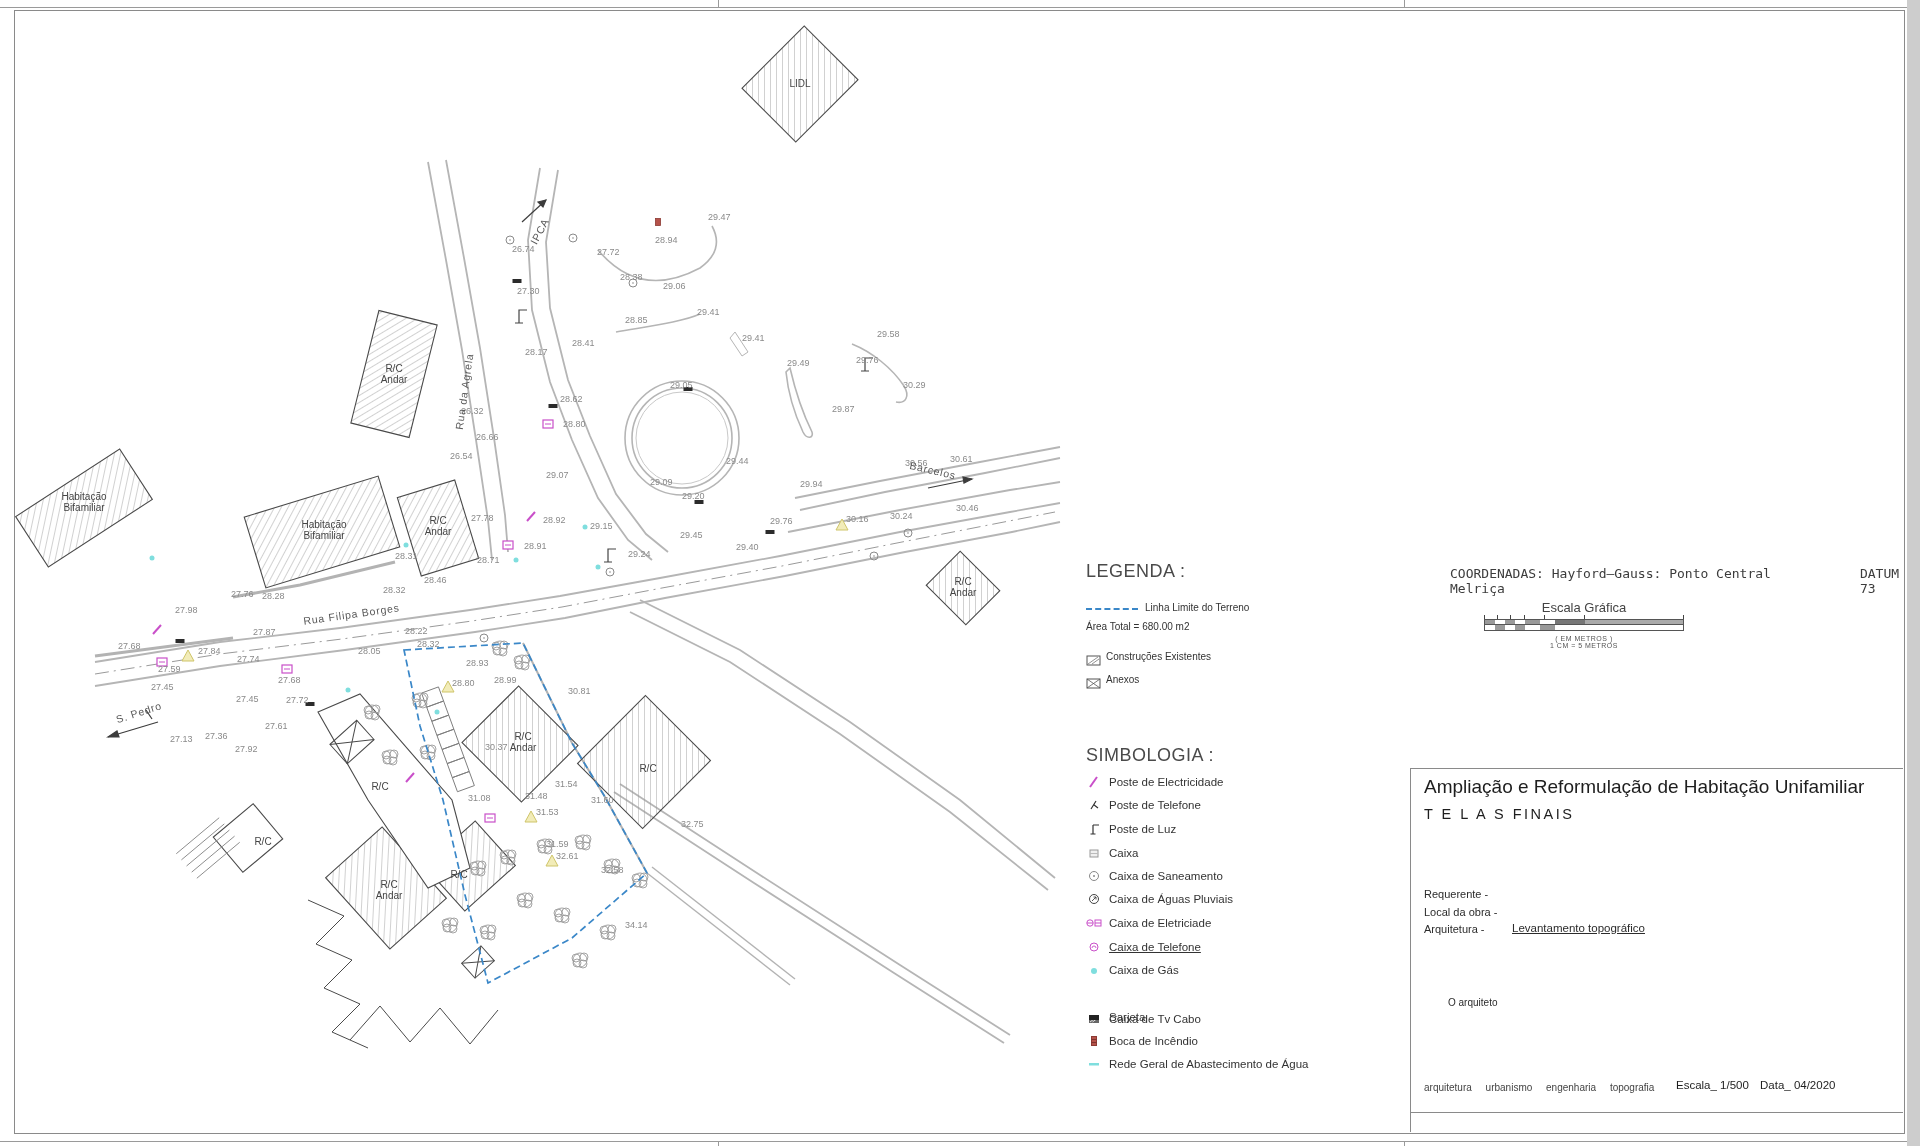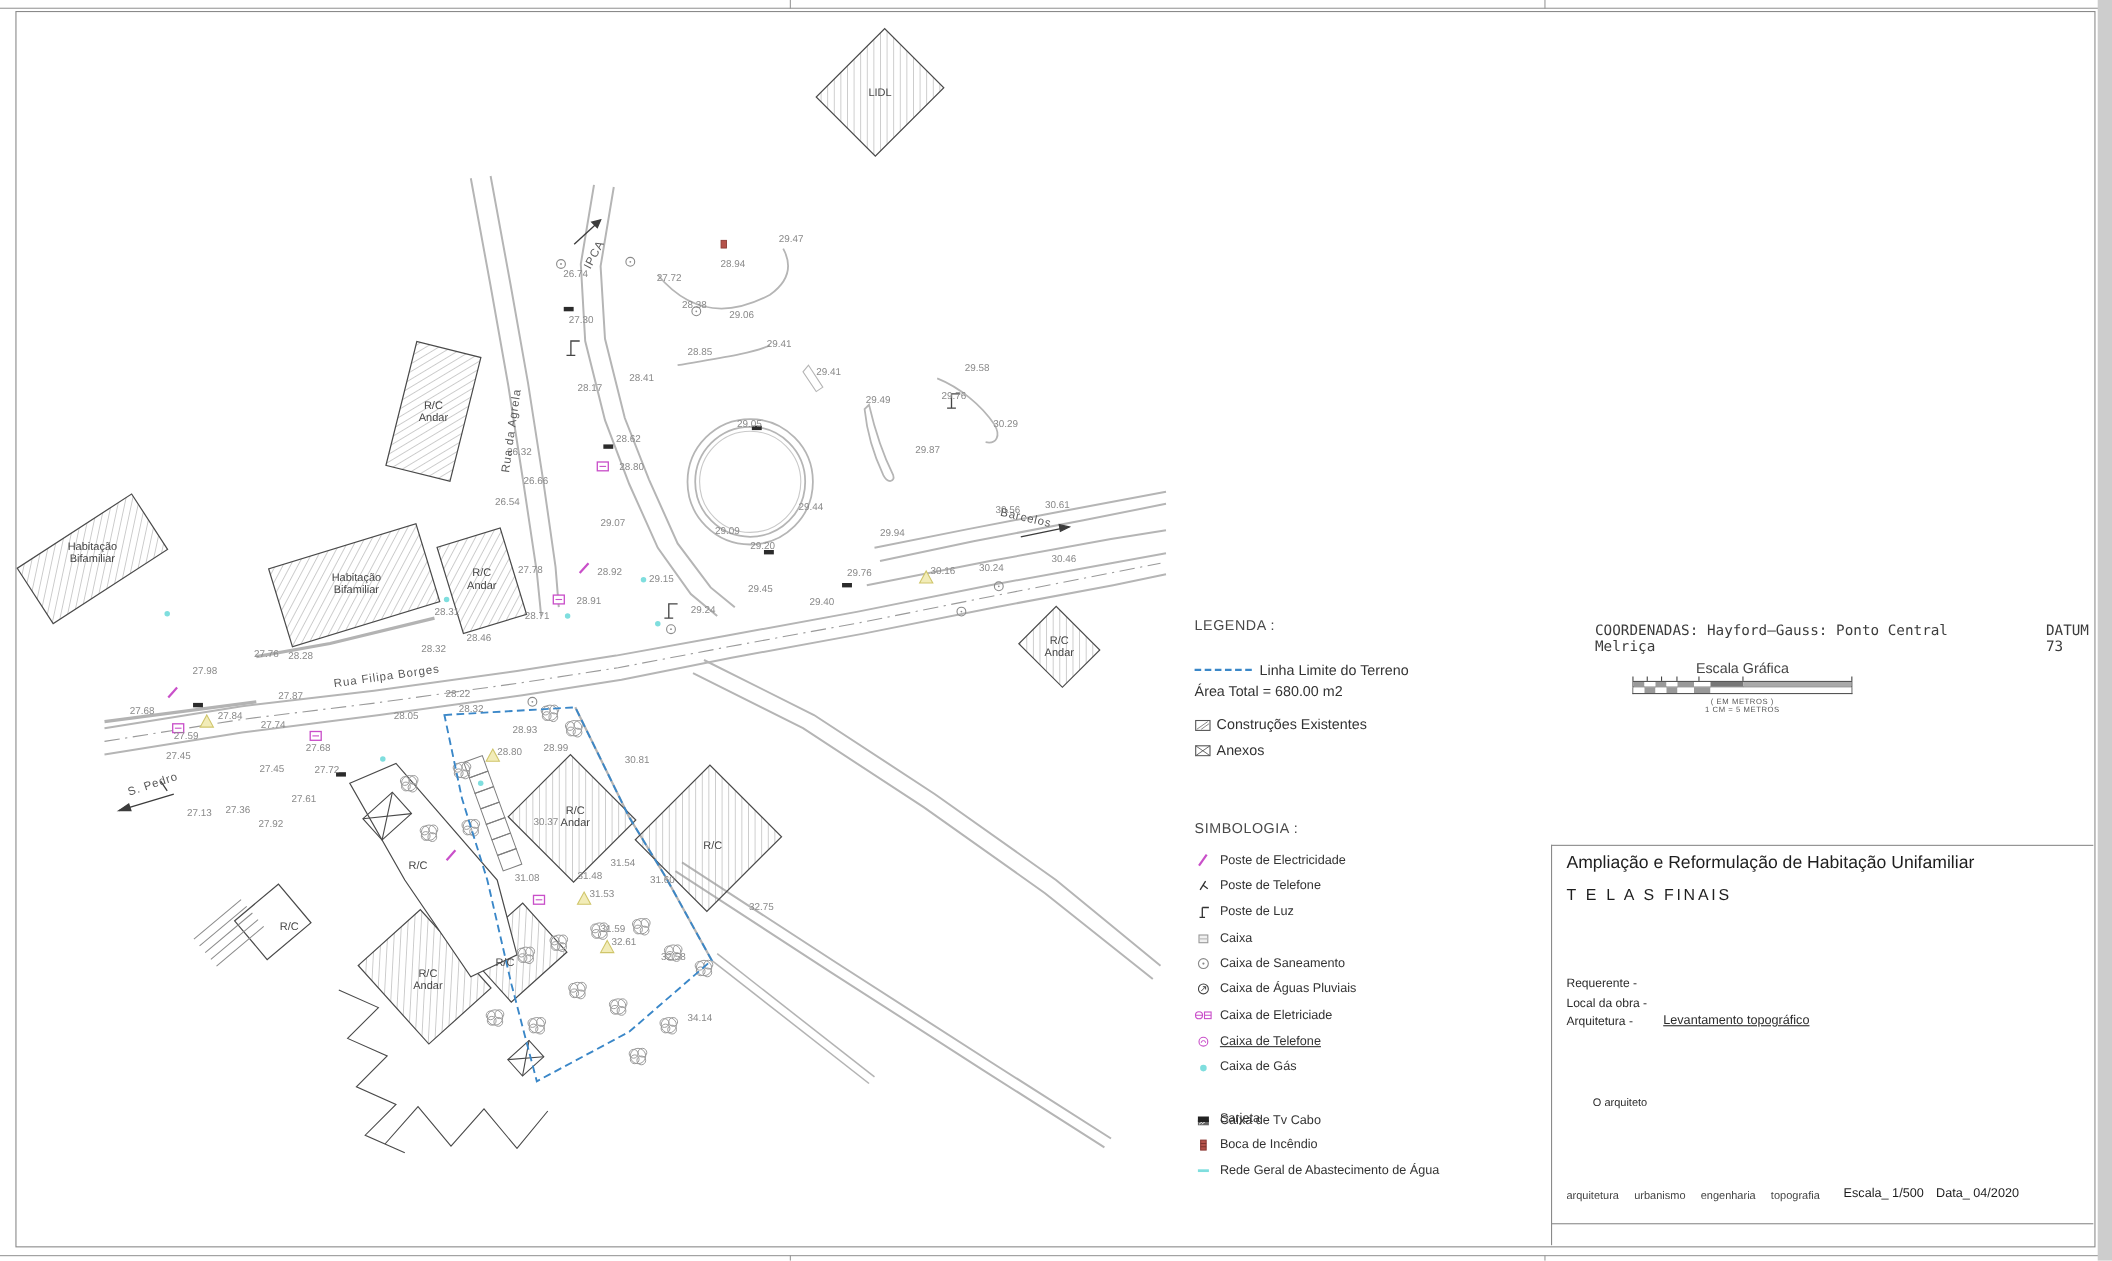--- a/index.html
+++ b/index.html
@@ -9,42 +9,42 @@
   #frame{left:14px;top:10px;width:1889px;height:1122px;border:1px solid #8a8a8a;}
   .sheetline{background:#9a9a9a;height:1px;left:0;width:1920px;}
   .foldtick{width:1px;background:#9a9a9a;}
   #edge-strip{left:1907px;top:0;width:13px;height:1146px;background:#cdcdcd;}
   
   #map-svg{left:0;top:0;width:1920px;height:1146px;}
   .spot{font-size:9px;fill:#8a8a8a;font-family:"Liberation Sans",sans-serif;}
   .street{font-size:10.5px;fill:#5a5a5a;letter-spacing:.8px;font-family:"Liberation Sans",sans-serif;}
   .bldg{font-size:10px;fill:#444;font-family:"Liberation Sans",sans-serif;}
   
-  .leg-title{font-size:13px;color:#4a4a4a;letter-spacing:.5px;}
-  .leg-item{font-size:13px;color:#333;}
+  .leg-title{font-size:18px;color:#4a4a4a;letter-spacing:.5px;}
+  .leg-item{font-size:10px;color:#333;}
   .dash-blue{width:52px;height:0;border-top:2px dashed #3a87c8;}
   
   .sym-row{position:absolute;left:1086px;height:20px;display:flex;align-items:center;gap:7px;}
   .sym-ic{width:16px;height:16px;flex:0 0 16px;display:flex;align-items:center;justify-content:center;}
   .sym-label{font-size:11.5px;color:#333;white-space:nowrap;}
   
   #coords-row{left:1450px;top:566px;display:flex;gap:42px;font-family:"DejaVu Sans Mono",monospace;
     font-size:13px;color:#3c3c3c;}
   
   #scalebar-wrap{left:1484px;top:600px;width:210px;}
   #scalebar-title{font-size:13px;color:#444;text-align:center;width:200px;}
   .sb-row{display:flex;width:200px;height:6px;border:1px solid #555;box-sizing:border-box;}
   .sb-row+.sb-row{border-top:none;}
   .sb-seg{height:100%;}
   .sb-cap{font-size:7px;color:#555;text-align:center;width:200px;letter-spacing:.5px;}
   .sb-ticks{position:relative;width:200px;height:4px;}
   .sb-ticks span{position:absolute;top:0;width:1px;height:4px;background:#444;}
   
   .tb-line{background:#8a8a8a;}
-  #tb-title{left:1424px;top:776px;font-size:16px;color:#1e1e1e;width:470px;}
+  #tb-title{left:1424px;top:776px;font-size:19px;color:#1e1e1e;width:470px;}
   #tb-phase{left:1424px;top:806px;font-size:14.5px;color:#1e1e1e;letter-spacing:2.5px;}
   .tb-small{font-size:11px;color:#2c2c2c;}
   #tb-arq-val{font-size:11.5px;color:#2c2c2c;}
   #tb-arch{left:1424px;top:997px;font-size:10px;color:#2c2c2c;margin-left:24px;}
   #tb-disc{left:1424px;top:1082px;font-size:10px;color:#444;word-spacing:11px;}
   #tb-escala{left:1676px;top:1079px;font-size:11.5px;color:#1e1e1e;}
   #tb-data{left:1760px;top:1079px;font-size:11.5px;color:#1e1e1e;}
 </style>
 </head>
 <body>

